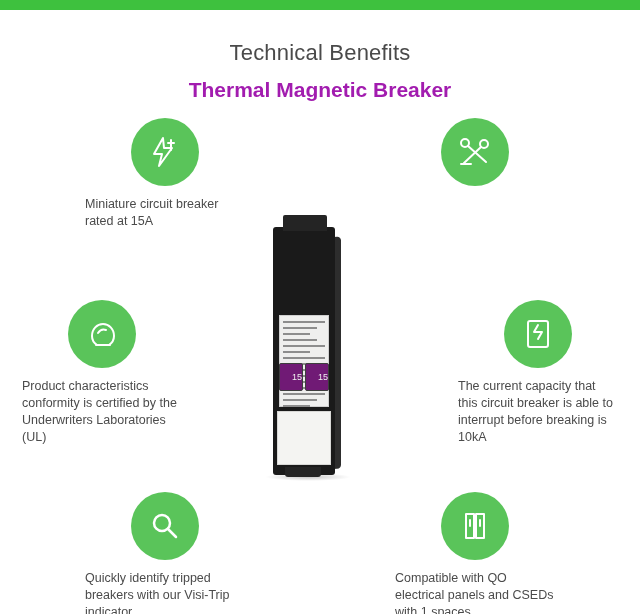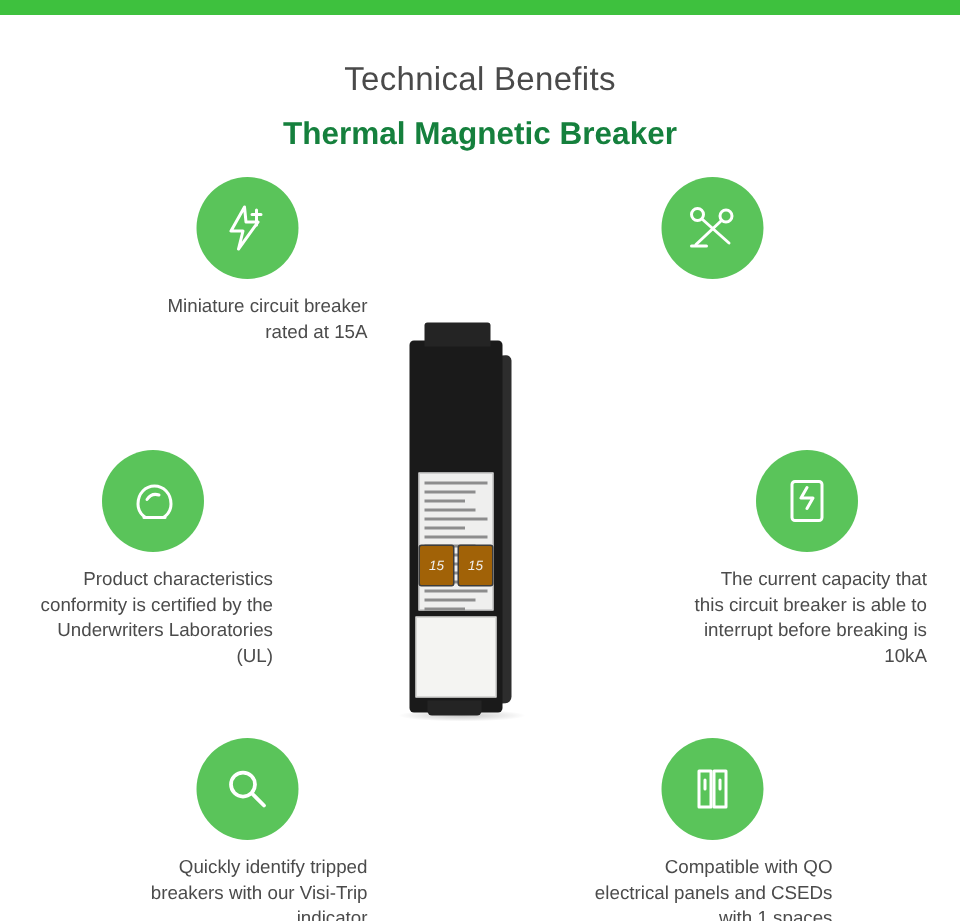--- a/index.html
+++ b/index.html
@@ -31,21 +31,21 @@
   }
   .title {
     font-size: 22px;
     color: #4a4a4a;
     font-weight: 400;
     letter-spacing: 0.2px;
     margin: 12px;
   }
   .subtitle {
     font-size: 21px;
-    color: #15803d;
+    color: #a21caf;
     font-weight: bold;
     margin: 10px 0 0 0;
   }
   .product {
     position: absolute;
     left: 255px;
     top: 215px;
     width: 130px;
     height: 260px;
   }
@@ -99,28 +99,27 @@
     width: 52px;
     height: 52px;
     background: #f4f4f2;
     border: 1px solid #d8d8d6;
   }
   .brk-toggle {
     position: absolute;
     top: 148px;
     width: 22px;
     height: 26px;
-    background: #a16207;
+    background: #701a75;
     border: 1px solid #3d3d3d;
     border-radius: 2px;
     color: #efefef;
     font-size: 9px;
-    text-align: center;
+    text-align: right;
     line-height: 26px;
-    font-style: italic;
   }
   .brk-toggle.left { left: 24px; }
   .brk-toggle.right { left: 50px; }
   .brk-top-tab {
     position: absolute;
     left: 28px;
     top: 0px;
     width: 44px;
     height: 16px;
     background: #242424;
@@ -140,21 +139,21 @@
     left: 10px;
     top: 258px;
     width: 86px;
     height: 8px;
     background: radial-gradient(ellipse at center, rgba(0,0,0,0.22), rgba(0,0,0,0) 70%);
   }
 
   .feature {
     position: absolute;
     width: 160px;
-    text-align: right;
+    text-align: left;
   }
   .bubble {
     width: 68px;
     height: 68px;
     border-radius: 50%;
     background: #5ac45a;
     margin: 0 auto;
     display: flex;
     align-items: center;
     justify-content: center;

